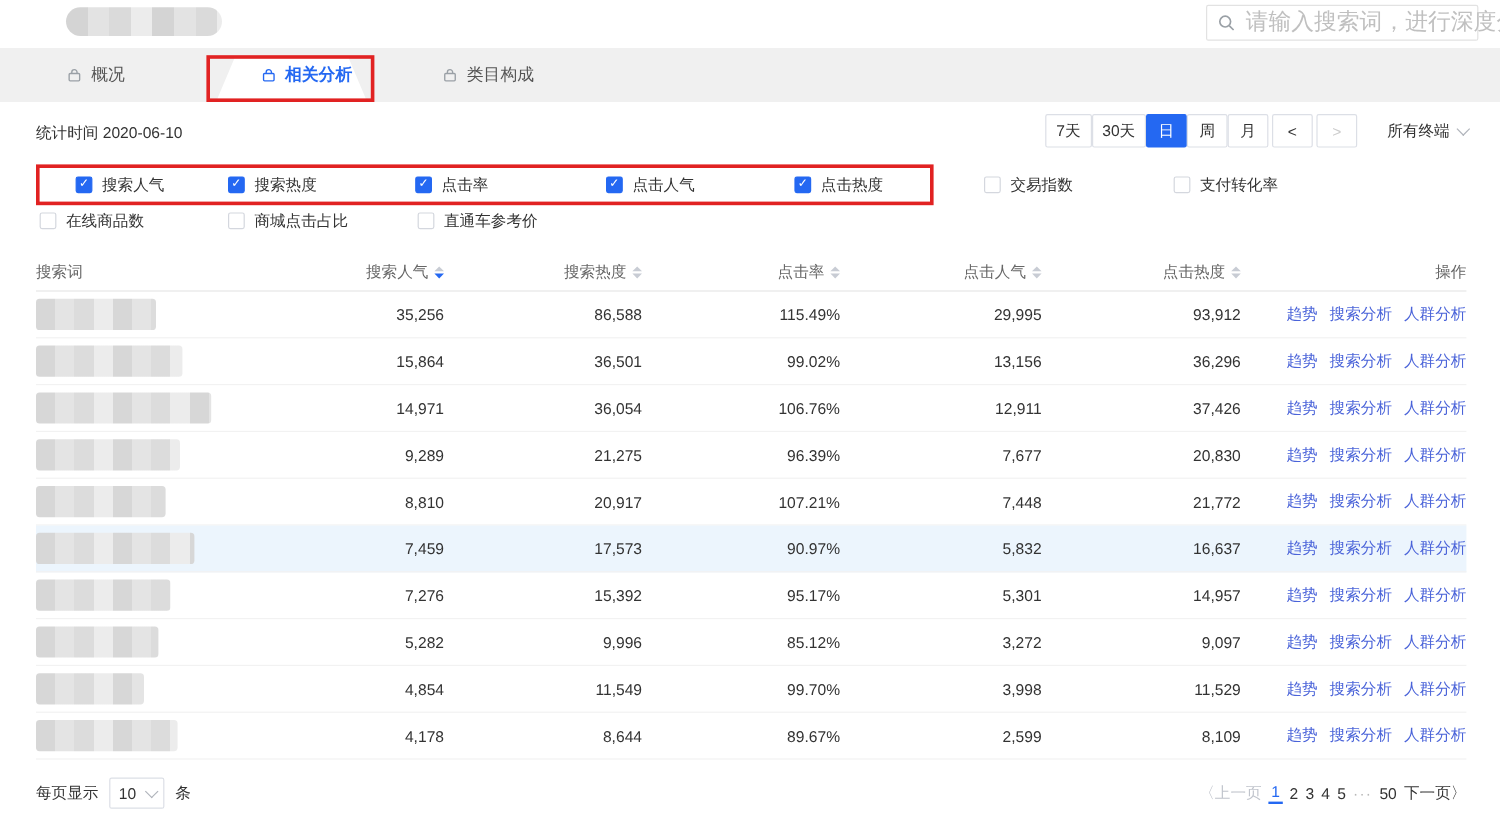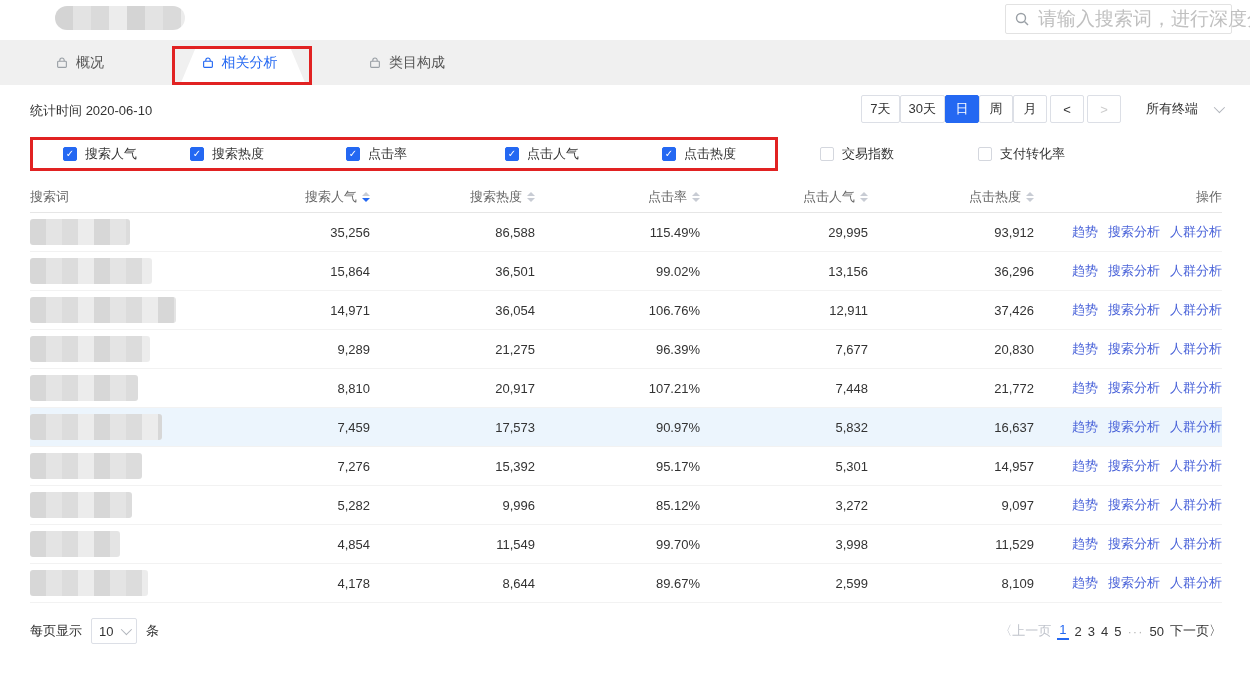--- a/index.html
+++ b/index.html
@@ -20,34 +20,34 @@
   .searchbox input::placeholder{color:#c0c0c0}
 
   
   .tabstrip{height:45px;background:#f0f0f0;position:relative}
   .tab{position:absolute;top:0;height:100%;display:flex;align-items:center;gap:7px;color:#555;font-size:14px;cursor:pointer}
   .tab .bag{color:#9aa0a6;display:flex}
   .tab-overview{left:55px}
   .tab-category{left:368px}
   .tab-active-bg{position:absolute;left:180px;bottom:0;width:126px;height:38px;background:#fff;
     clip-path:polygon(16px 0,calc(100% - 16px) 0,100% 100%,0 100%)}
-  .tab-related{left:176px;width:126px;justify-content:center;color:var(--accent);font-weight:normal}
+  .tab-related{left:192px;width:126px;justify-content:center;color:var(--accent);font-weight:bold}
   .tab-related .bag{color:var(--accent)}
   .annotation-box{position:absolute;border:3px solid var(--annotation);pointer-events:none;z-index:5}
   .annotation-tab{left:172px;top:6px;width:140px;height:39px}
 
   
   .toolbar{height:49px;position:relative}
   .stat-time{position:absolute;left:30px;top:17px;color:#333}
   .controls{position:absolute;right:28px;top:10px;display:flex;align-items:center;gap:3px}
   #range-group{display:flex;gap:0}
   .tbtn{min-width:34px;height:28px;border:1px solid #dcdfe6;background:#fff;color:#333;font-size:13px;font-family:inherit;border-radius:2px;display:flex;align-items:center;justify-content:center;padding:0 8px;cursor:pointer}
   .tbtn.active{background:var(--accent);border-color:var(--accent);color:#fff}
   .tbtn.disabled{color:#ccc;cursor:default}
-  .terminal{margin-left:22px;display:flex;align-items:center;gap:16px;color:#333;cursor:pointer}
+  .terminal{margin-left:22px;display:flex;align-items:center;gap:6px;color:#333;cursor:pointer}
   .chev{width:8px;height:8px;border-right:1.5px solid #b0b4bb;border-bottom:1.5px solid #b0b4bb;transform:rotate(45deg) translateY(-2px)}
 
   
   .metrics{position:relative;padding:5px 0 6px}
   .annotation-metrics{left:30px;top:3px;width:748px;height:34px}
   .metric-row{display:flex;align-items:center;height:30px}
   .row1{padding-left:63px}
   .row2{padding-left:33px}
   .metric{display:flex;align-items:center;cursor:pointer}
   .row1 .metric:nth-child(1){width:127px}.row1 .metric:nth-child(2){width:156px}
@@ -181,20 +181,34 @@
       </div>
       <div class="metric">
         <span class="cb"></span>
         <span class="mlabel">交易指数</span>
       </div>
       <div class="metric">
         <span class="cb"></span>
         <span class="mlabel">支付转化率</span>
       </div>
     </div>
+  <div class="metric-row row2" id="metric-row2">
+      <div class="metric">
+        <span class="cb"></span>
+        <span class="mlabel">在线商品数</span>
+      </div>
+      <div class="metric">
+        <span class="cb"></span>
+        <span class="mlabel">商城点击占比</span>
+      </div>
+      <div class="metric">
+        <span class="cb"></span>
+        <span class="mlabel">直通车参考价</span>
+      </div>
+    </div>
 </div>
 
 <div class="table">
   <div class="thead" id="thead">
       <div class="th">
         <span>搜索词</span>
       </div>
       <div class="th right">
         <span>搜索人气</span>
         <span class="sort desc">

